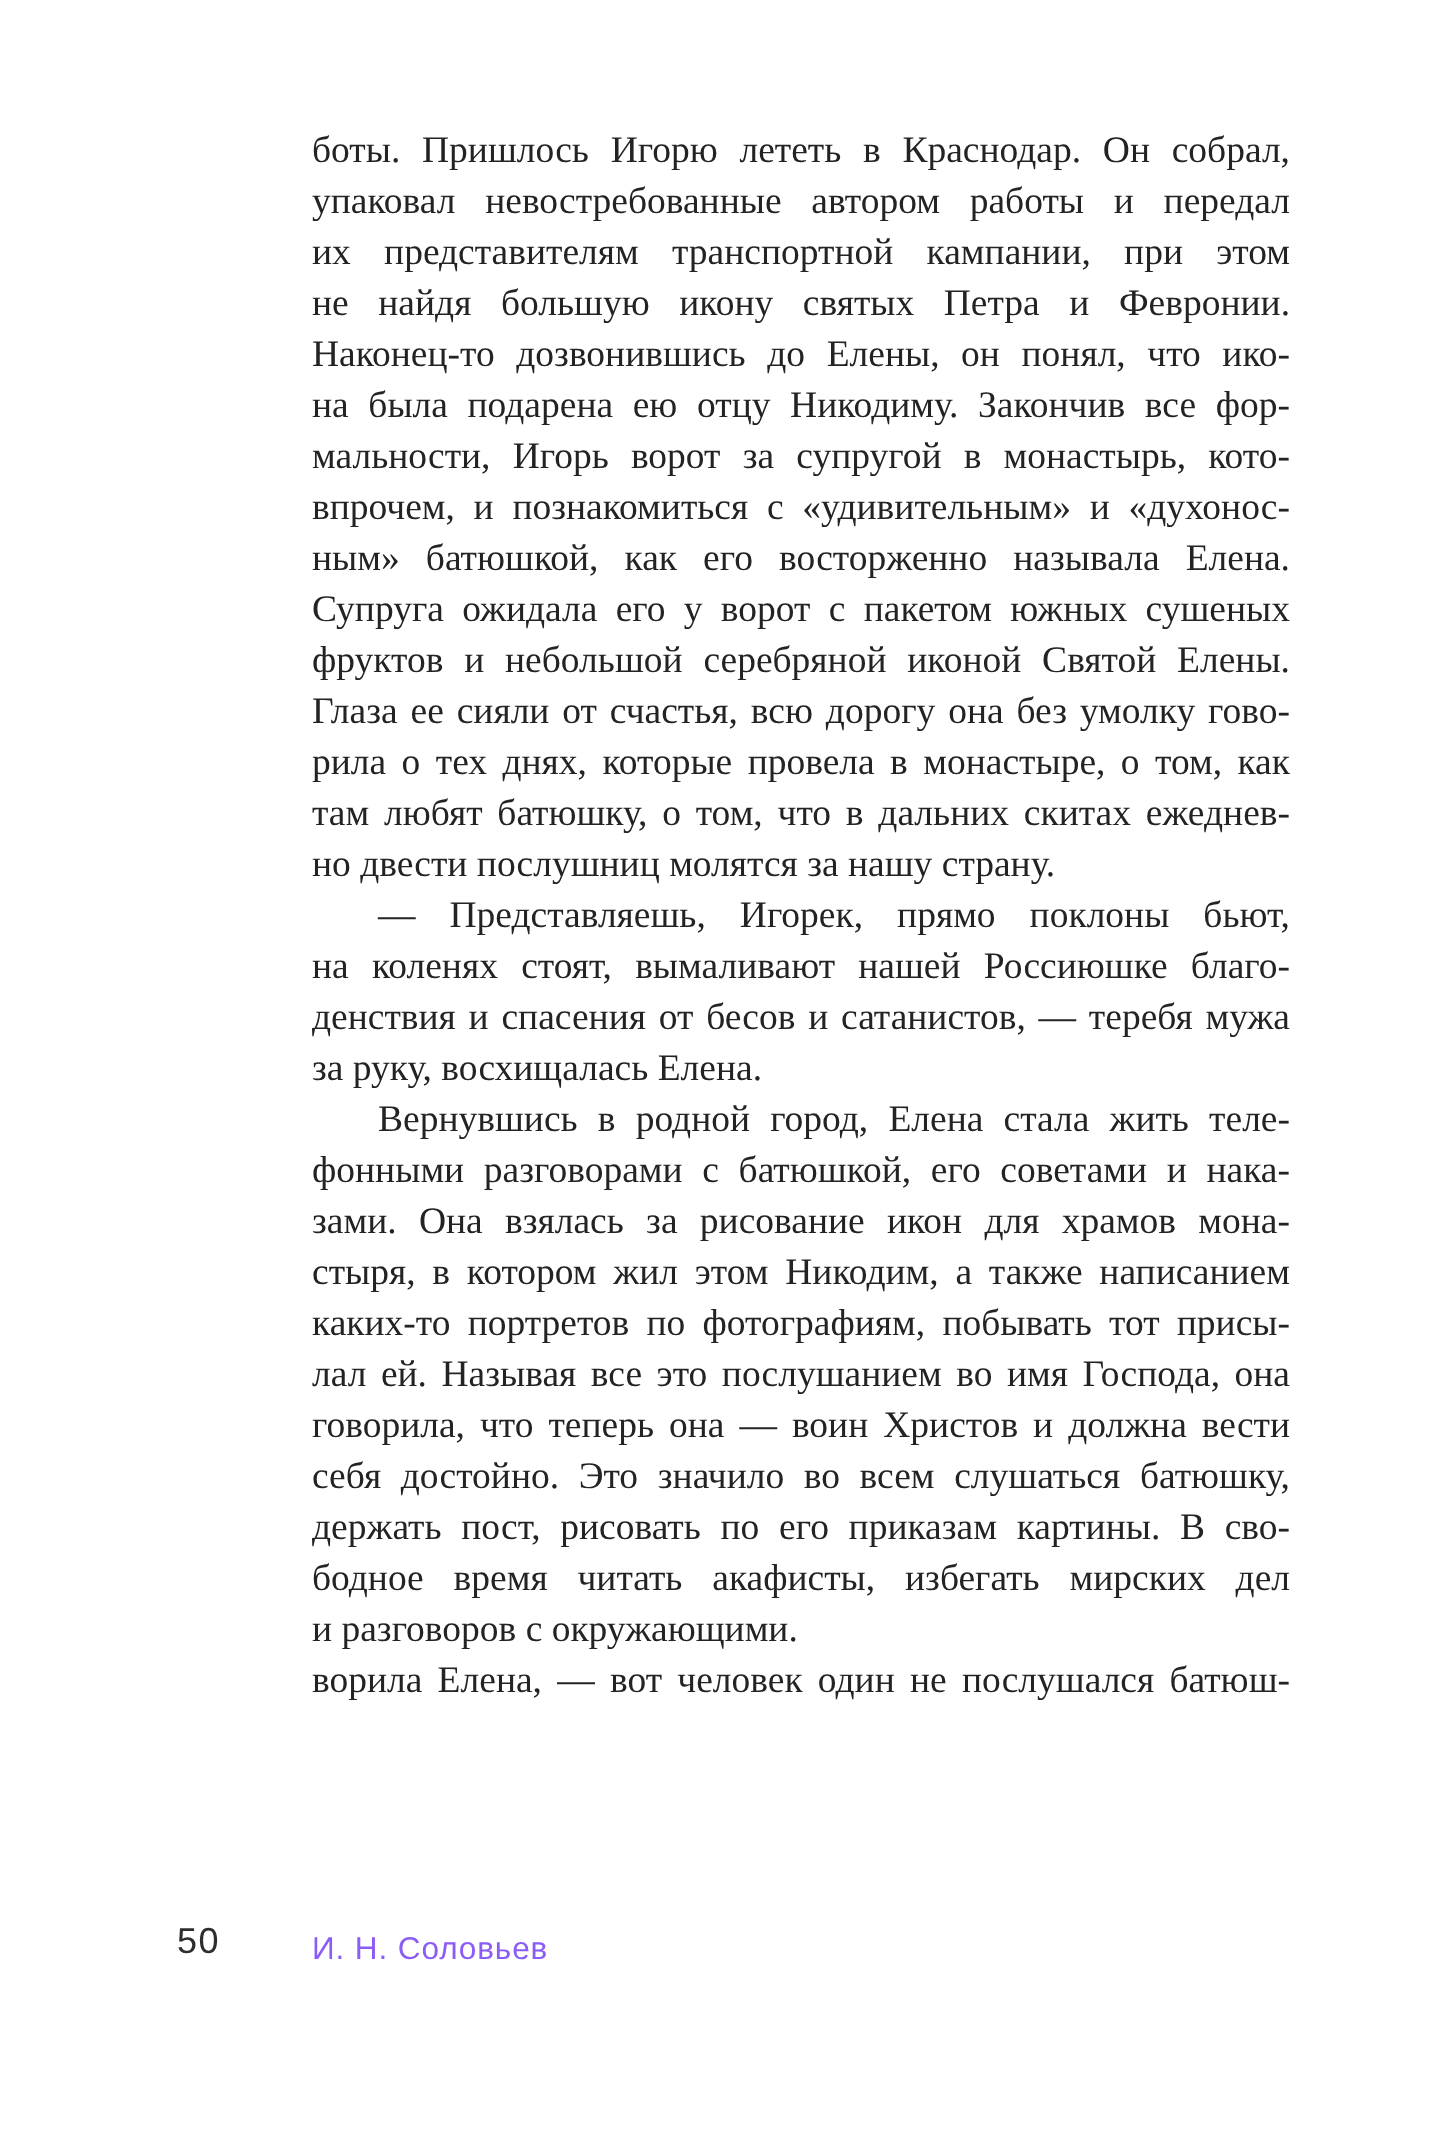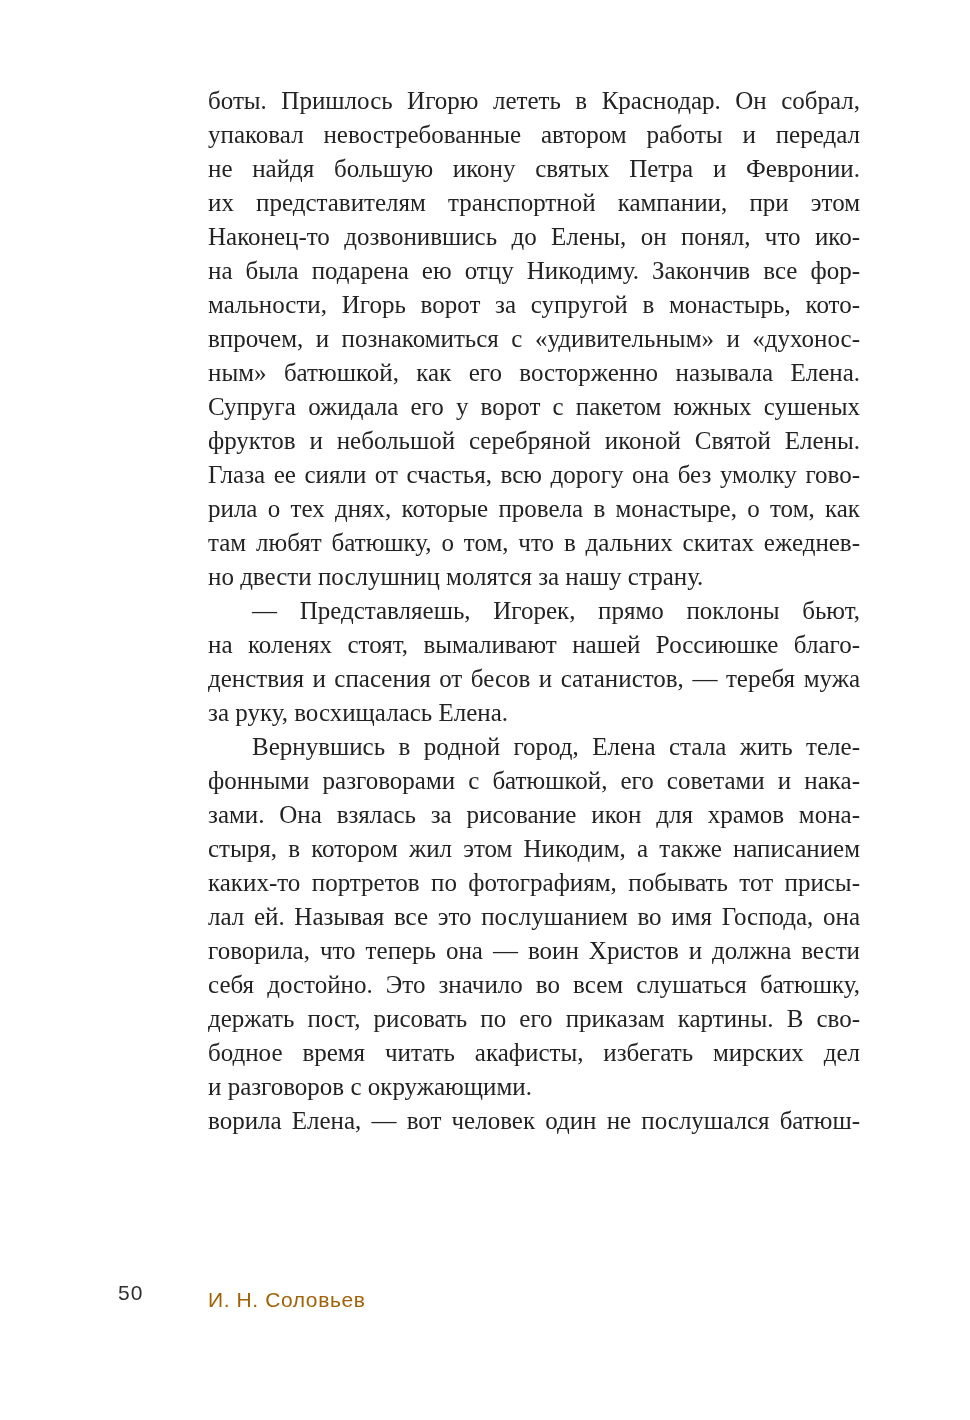--- a/index.html
+++ b/index.html
@@ -41,44 +41,44 @@
     left: 0;
     top: 1281px;
     width: 100%;
     height: 44px;
     font-family: "Liberation Sans", "DejaVu Sans", sans-serif;
   }
   .page-num {
     position: absolute;
     left: 70px;
     top: 0;
-    font-size: 21px;
+    font-size: 24px;
     font-weight: 400;
     color: #2e2e2e;
     letter-spacing: 1px;
   }
   .author {
     position: absolute;
     left: 160px;
     top: 7px;
     font-size: 21px;
     font-weight: 300;
-    color: #a16207;
+    color: #8b5cf6;
     letter-spacing: 0.6px;
   }
 </style>
 </head>
 <body>
 
 <div class="book-page">
   <div class="text-block" id="text-block">
       <div class="line">боты. Пришлось Игорю лететь в Краснодар. Он собрал,</div>
       <div class="line">упаковал невостребованные автором работы и передал</div>
+      <div class="line">их представителям транспортной кампании, при этом</div>
       <div class="line">не найдя большую икону святых Петра и Февронии.</div>
-      <div class="line">их представителям транспортной кампании, при этом</div>
       <div class="line">Наконец-то дозвонившись до Елены, он понял, что ико-</div>
       <div class="line">на была подарена ею отцу Никодиму. Закончив все фор-</div>
       <div class="line">мальности, Игорь ворот за супругой в монастырь, кото-</div>
       <div class="line">впрочем, и познакомиться с «удивительным» и «духонос-</div>
       <div class="line">ным» батюшкой, как его восторженно называла Елена.</div>
       <div class="line">Супруга ожидала его у ворот с пакетом южных сушеных</div>
       <div class="line">фруктов и небольшой серебряной иконой Святой Елены.</div>
       <div class="line">Глаза ее сияли от счастья, всю дорогу она без умолку гово-</div>
       <div class="line">рила о тех днях, которые провела в монастыре, о том, как</div>
       <div class="line">там любят батюшку, о том, что в дальних скитах ежеднев-</div>

